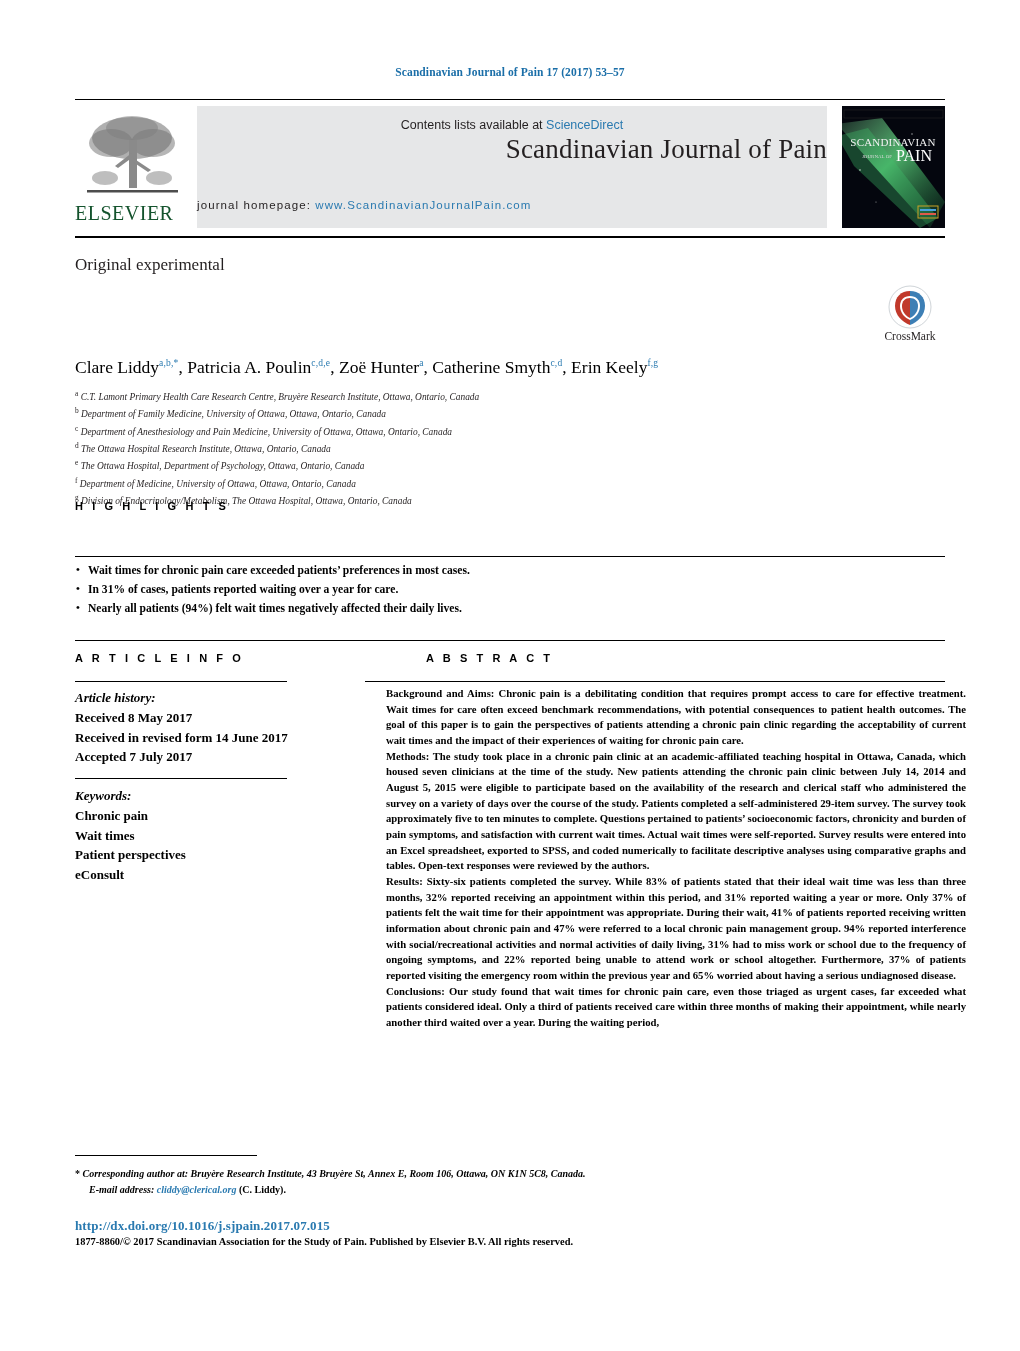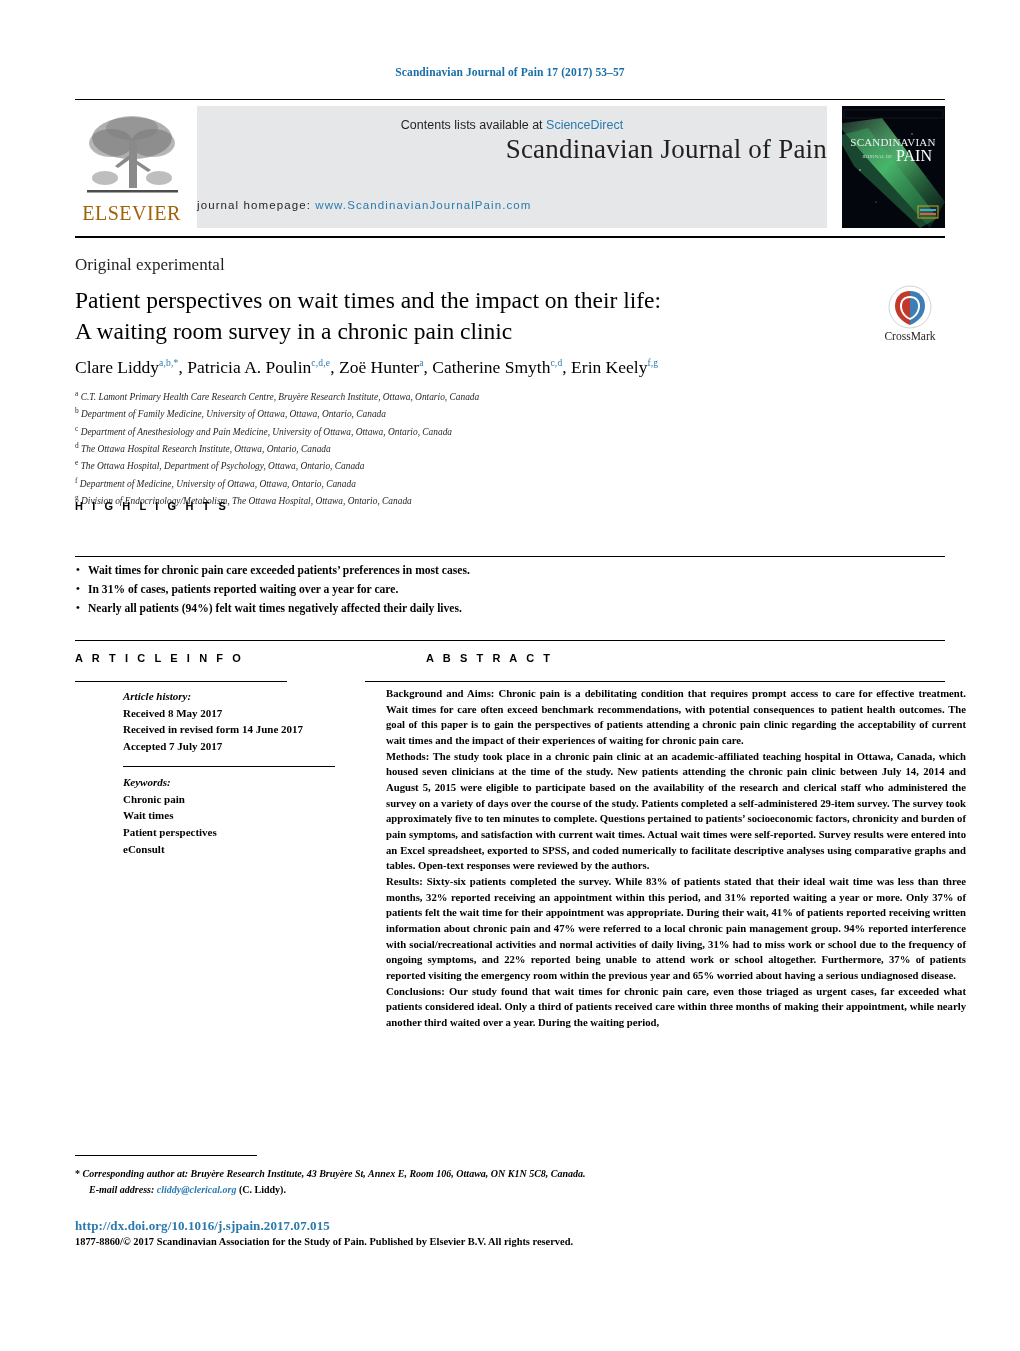--- a/index.html
+++ b/index.html
@@ -65,25 +65,25 @@
     top: 4px;
     width: 95px;
     height: 90px;
     overflow: hidden;
   }
   .elsevier-word {
     position: absolute;
     left: 0;
     top: 96px;
     width: 113px;
-    text-align: center;
+    text-align: left;
     font-family: "Liberation Serif", serif;
     font-size: 20px;
     letter-spacing: 0.5px;
-    color: #a16207;
+    color: #14532d;
     font-weight: normal;
   }
   .journal-band {
     position: absolute;
     left: 122px;
     top: 0;
     width: 630px;
     height: 122px;
     background: #e6e7e8;
   }
@@ -304,24 +304,23 @@
     width: 580px;
     height: 1px;
     background: #000;
   }
 
   .article-info {
     position: absolute;
     top: 688px;
     left: 75px;
     width: 230px;
-    font-size: 11px;
+    font-size: 13px;
     line-height: 1.52;
     color: #000;
-    margin-left: 48px;
   }
   .ai-label {
     font-style: italic;
     font-weight: bold;
   }
   .ai-block {
     font-weight: bold;
   }
   .kw-rule {
     width: 212px;
@@ -462,26 +461,20 @@
         <rect x="78" y="107" width="16" height="2" fill="#e05a4a"></rect>
         <rect x="2" y="4" width="99" height="8" fill="none" stroke="#2a2a2a" stroke-width="0.5"></rect>
       </svg>
     </div>
   </div>
 
   <div class="rule-masthead-bottom"></div>
 
   <div class="article-type">Original experimental</div>
 
-  <div class="title-block">
-    <h1 class="paper-title">
-      <span>Patient perspectives on wait times and the impact on their life:</span><br>
-      <span>A waiting room survey in a chronic pain clinic</span>
-    </h1>
-  </div>
 
   <div class="crossmark">
     <svg class="cm-logo" viewBox="0 0 44 44">
       <circle cx="22" cy="22" r="21" fill="#ffffff" stroke="#cfd4d8" stroke-width="1"></circle>
       <path d="M22 6 C13 6 7 12 7 21 C7 30 14 37 22 40 Z" fill="#c1392b"></path>
       <path d="M22 6 C31 6 37 12 37 21 C37 30 30 37 22 40 Z" fill="#3d7fb5"></path>
       <path d="M22 11 C16 11 12 15 12 21 C12 28 17 33 22 35 C27 33 32 28 32 21 C32 15 28 11 22 11 Z" fill="#ffffff"></path>
       <path d="M22 13 C17 13 14 16 14 21 C14 27 18 31 22 33 Z" fill="#c1392b"></path>
       <path d="M22 13 C27 13 30 16 30 21 C30 27 26 31 22 33 Z" fill="#3d7fb5"></path>
     </svg>

